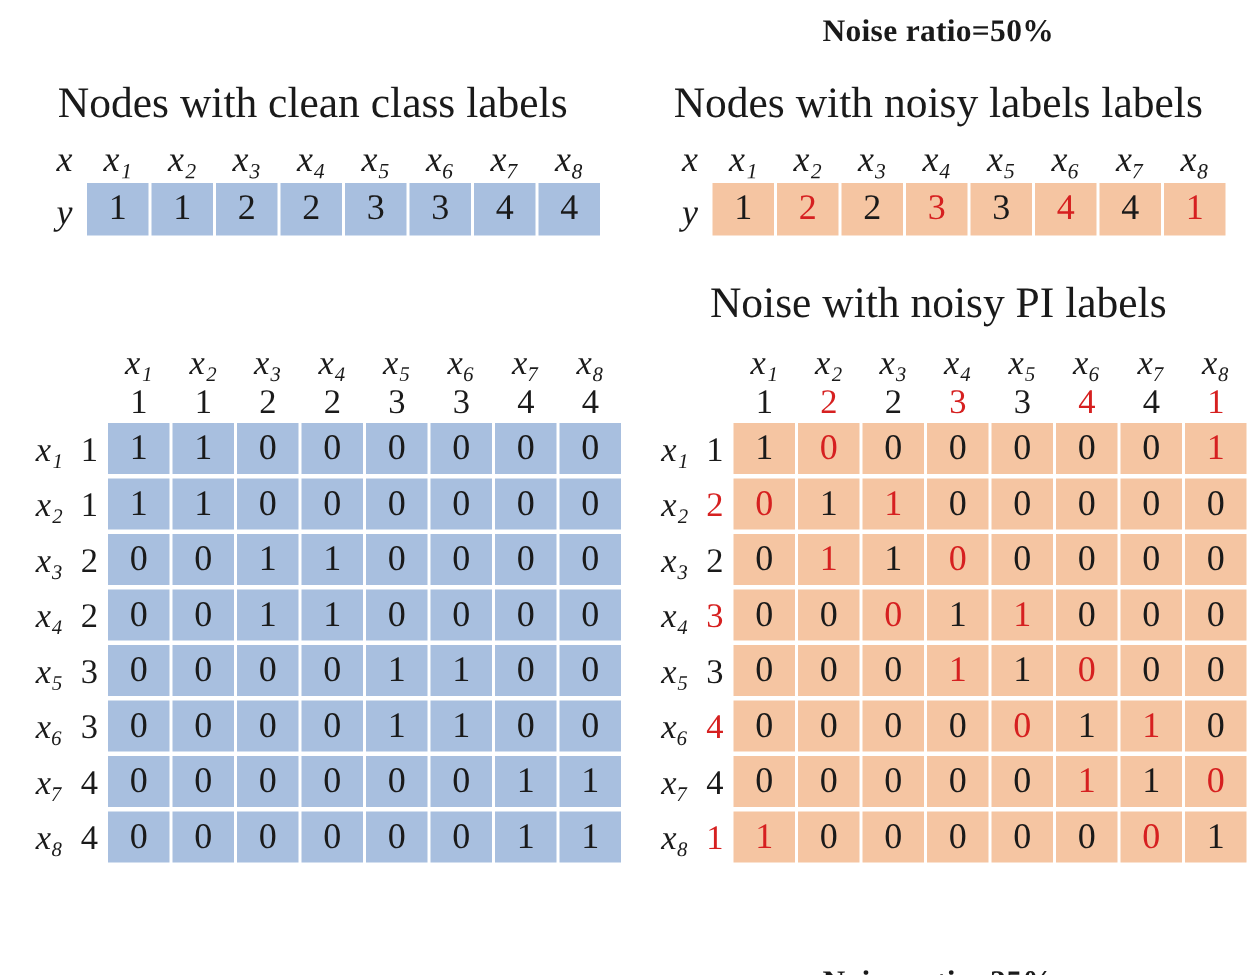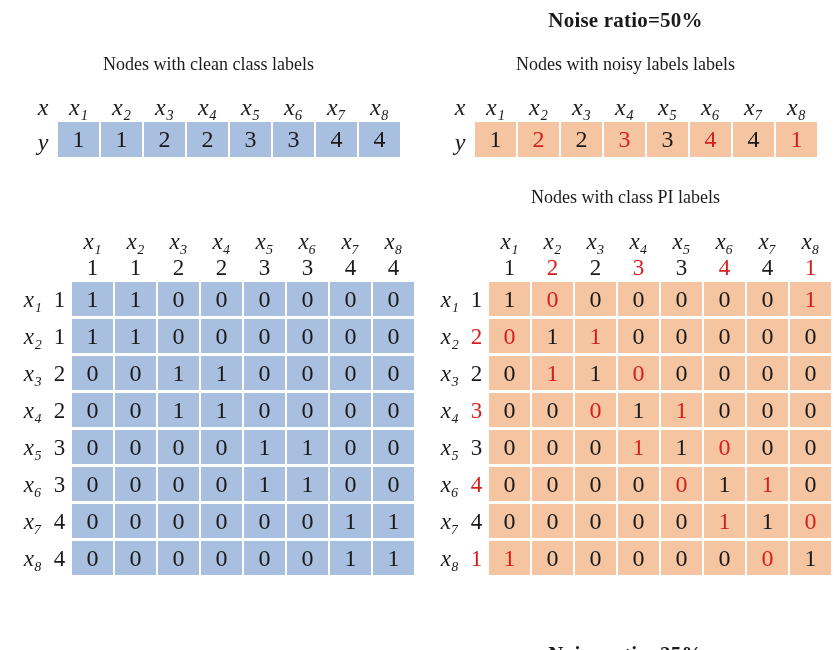--- a/index.html
+++ b/index.html
@@ -36,21 +36,21 @@
     letter-spacing: .2px;
     line-height: 1;
   }
   .banner-top    { position: absolute; top: 10px;  left: 0; right: 0; }
   .banner-bottom { position: absolute; top: 644px; left: 0; right: 0; }
 
   .section-title {
     position: absolute;
     left: 0; right: 0;
     text-align: center;
-    font-size: 18px;
+    font-size: 29px;
     line-height: 1;
     white-space: nowrap;
   }
   .title-class { top: 55px; }
   .title-pi    { top: 188px; }
 
   
   .vector-block {
     position: absolute;
     top: 92px;
@@ -350,21 +350,21 @@
             <div class="vec-cell clean">2</div>
             <div class="vec-cell noisy">3</div>
             <div class="vec-cell clean">3</div>
             <div class="vec-cell noisy">4</div>
             <div class="vec-cell clean">4</div>
             <div class="vec-cell noisy">1</div>
           </div>
       </div>
     </div>
 
-    <div class="section-title title-pi">Nodes with class PI labels</div>
+    <div class="section-title title-pi">Noise with noisy PI labels</div>
 
     <div class="matrix-block orange">
       <div class="mx-head-x">
         <div class="mx-rowlab"></div>
         <div class="mx-rowval"></div>
         <div id="rm-colnodes" style="display:flex">
             <div class="mx-cell">x₁</div>
             <div class="mx-cell">x₂</div>
             <div class="mx-cell">x₃</div>
             <div class="mx-cell">x₄</div>

